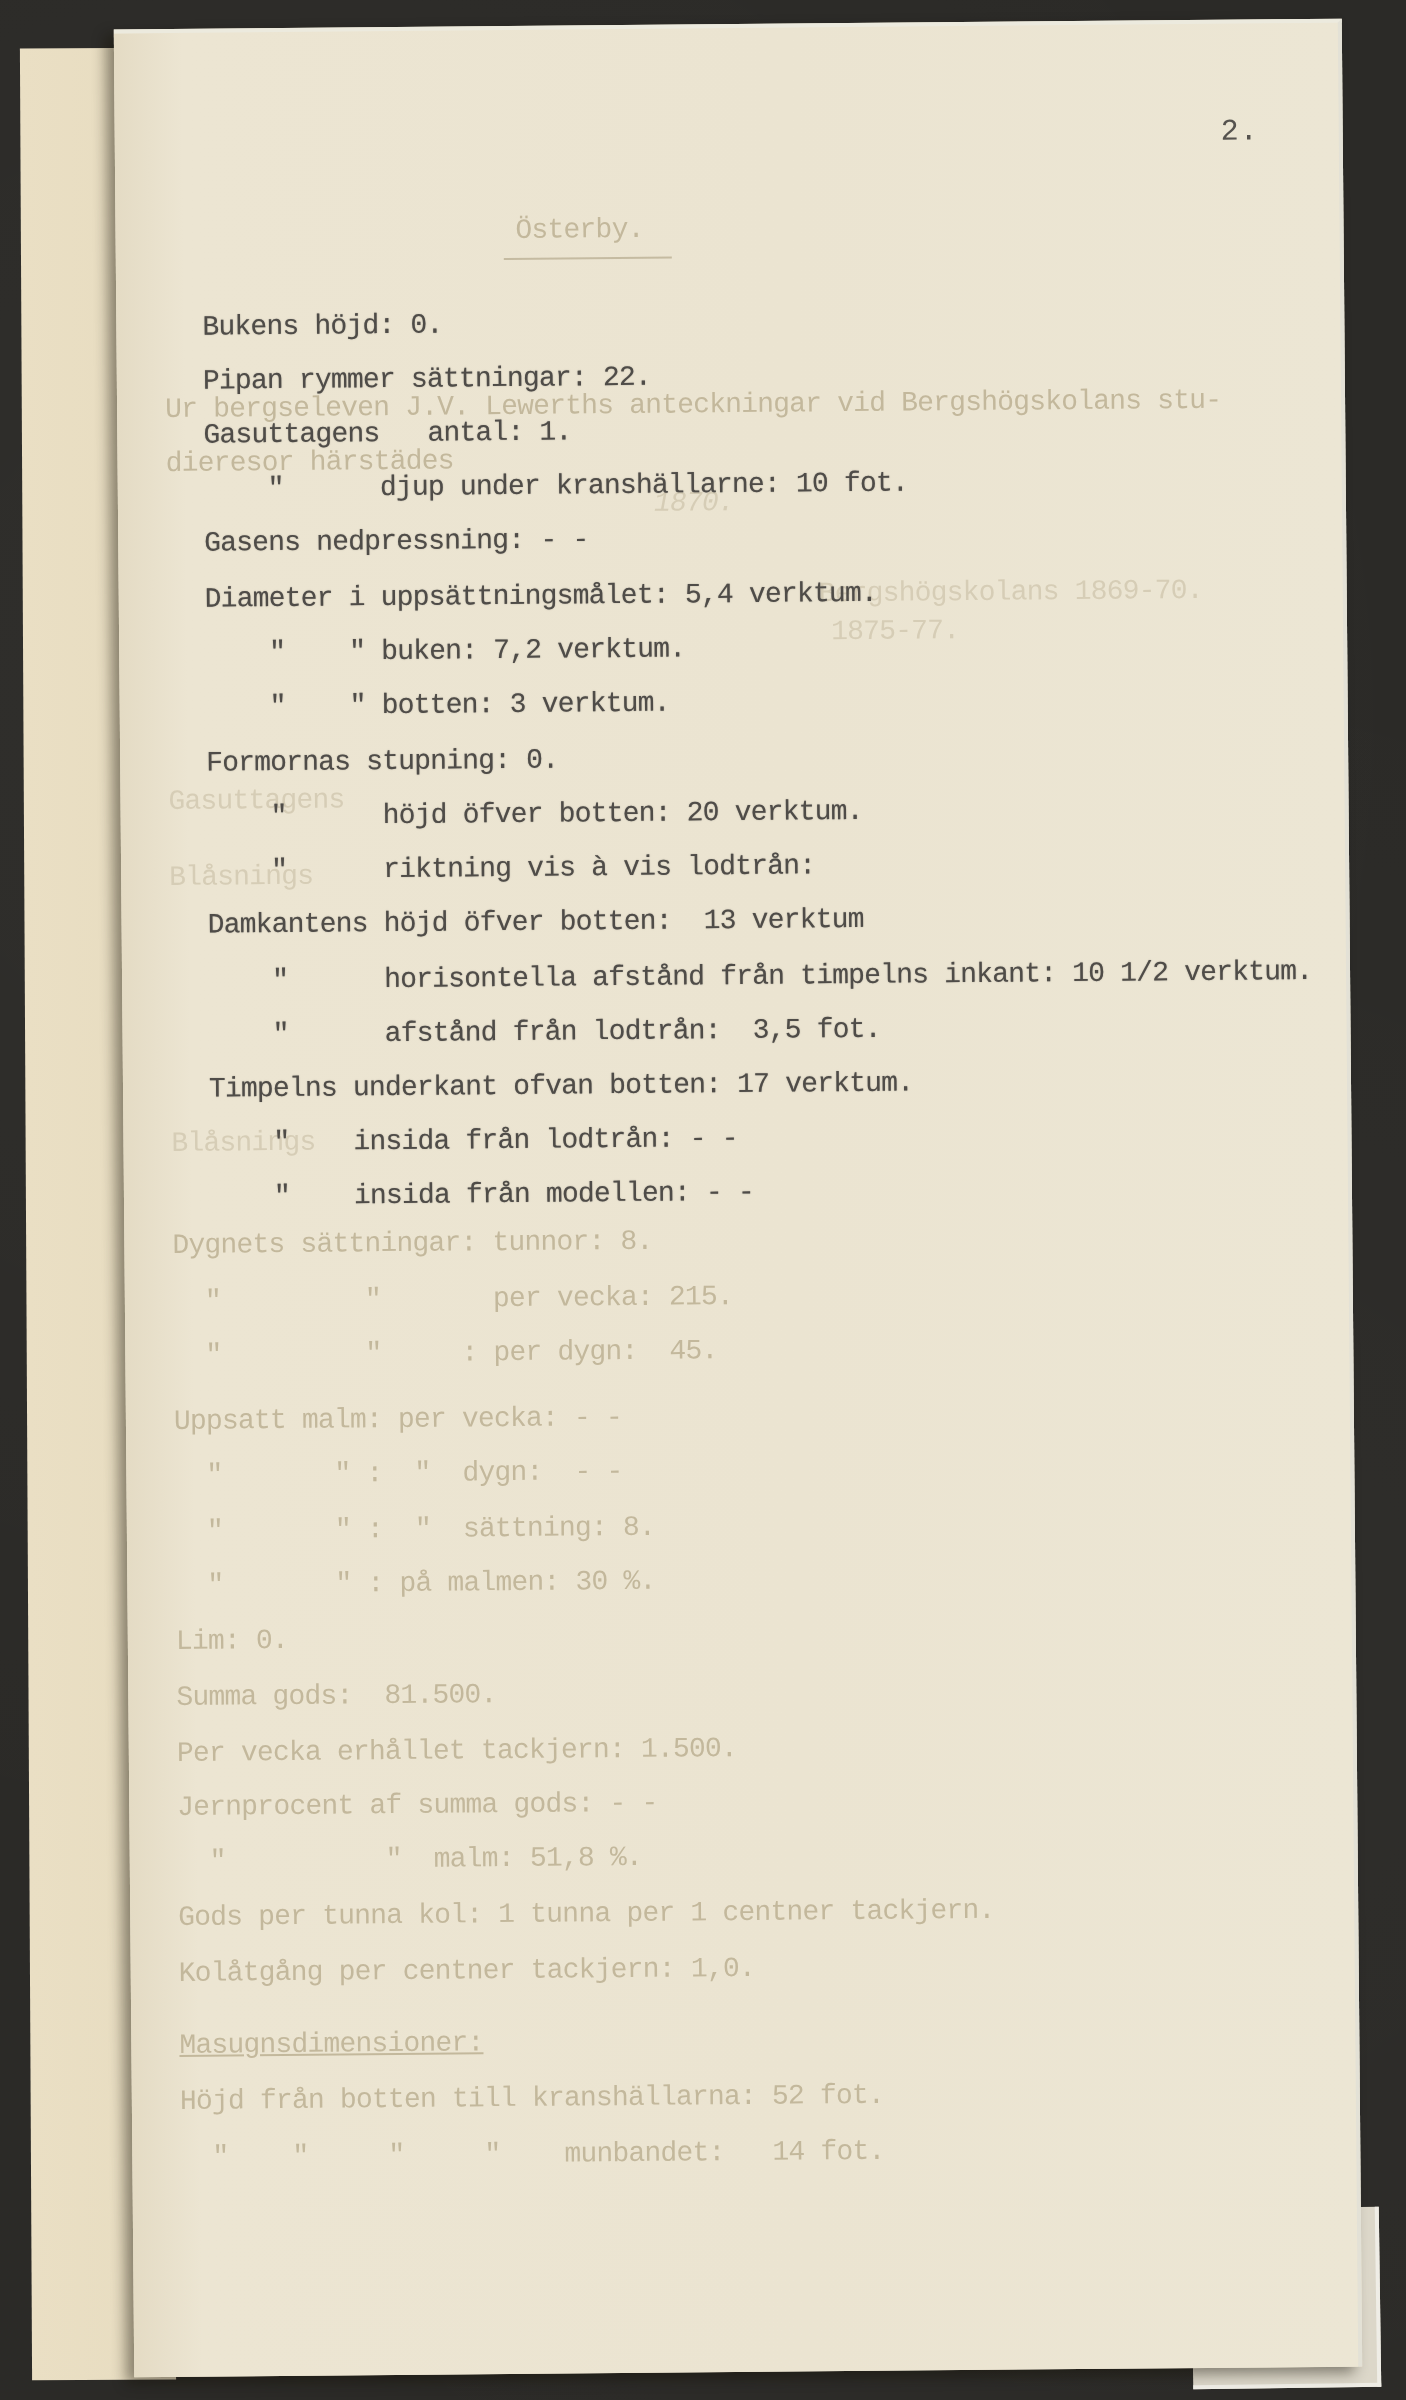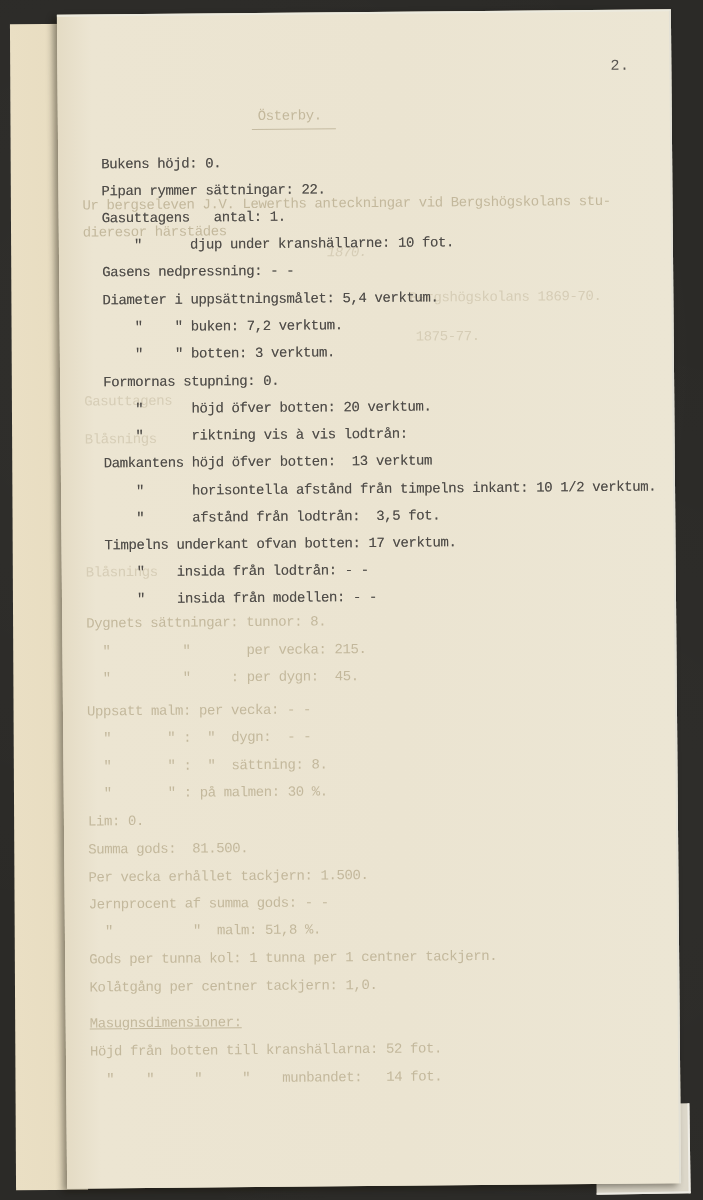--- a/index.html
+++ b/index.html
@@ -50,21 +50,21 @@
   <div class="sheet-under-corner"></div>
   <div class="sheet-main">
     <span class="page-number" style="left:553px;top:46px;">2.</span>
     <div class="ghost-rule" style="left:194px;top:114px;width:84px;"></div>
     <div id="ghost-layer">
         <div class="tline g-mid" style="left: 200px; top: 94px;">Österby.</div>
         <div class="tline g-mid" style="left: 24px; top: 182px;">Ur bergseleven J.V. Lewerths anteckningar vid Bergshögskolans stu-</div>
         <div class="tline g-mid" style="left: 24px; top: 209px;">dieresor härstädes</div>
         <div class="tline g-weak" style="left: 268px; top: 231px; font-style: italic;">1870.</div>
         <div class="tline g-weak" style="left: 350px; top: 277px;">Bergshögskolans 1869-70.</div>
-        <div class="tline g-weak" style="left: 356px; top: 316px;">1875-77.</div>
+        <div class="tline g-weak" style="left: 356px; top: 296px;">1875-77.</div>
         <div class="tline g-weak" style="left: 24px; top: 378px;">Gasuttagens</div>
         <div class="tline g-weak" style="left: 24px; top: 416px;">Blåsnings</div>
         <div class="tline g-weak" style="left: 24px; top: 549px;">Blåsnings</div>
         <div class="tline g-mid" style="left: 24px; top: 600px;">Dygnets sättningar: tunnor: 8.</div>
         <div class="tline g-mid" style="left: 24px; top: 628px;">  "         "       per vecka: 215.</div>
         <div class="tline g-mid" style="left: 24px; top: 655px;">  "         "     : per dygn:  45.</div>
         <div class="tline g-mid" style="left: 24px; top: 688px;">Uppsatt malm: per vecka: - -</div>
         <div class="tline g-mid" style="left: 24px; top: 715px;">  "       " :  "  dygn:  - -</div>
         <div class="tline g-mid" style="left: 24px; top: 743px;">  "       " :  "  sättning: 8.</div>
         <div class="tline g-mid" style="left: 24px; top: 770px;">  "       " : på malmen: 30 %.</div>

